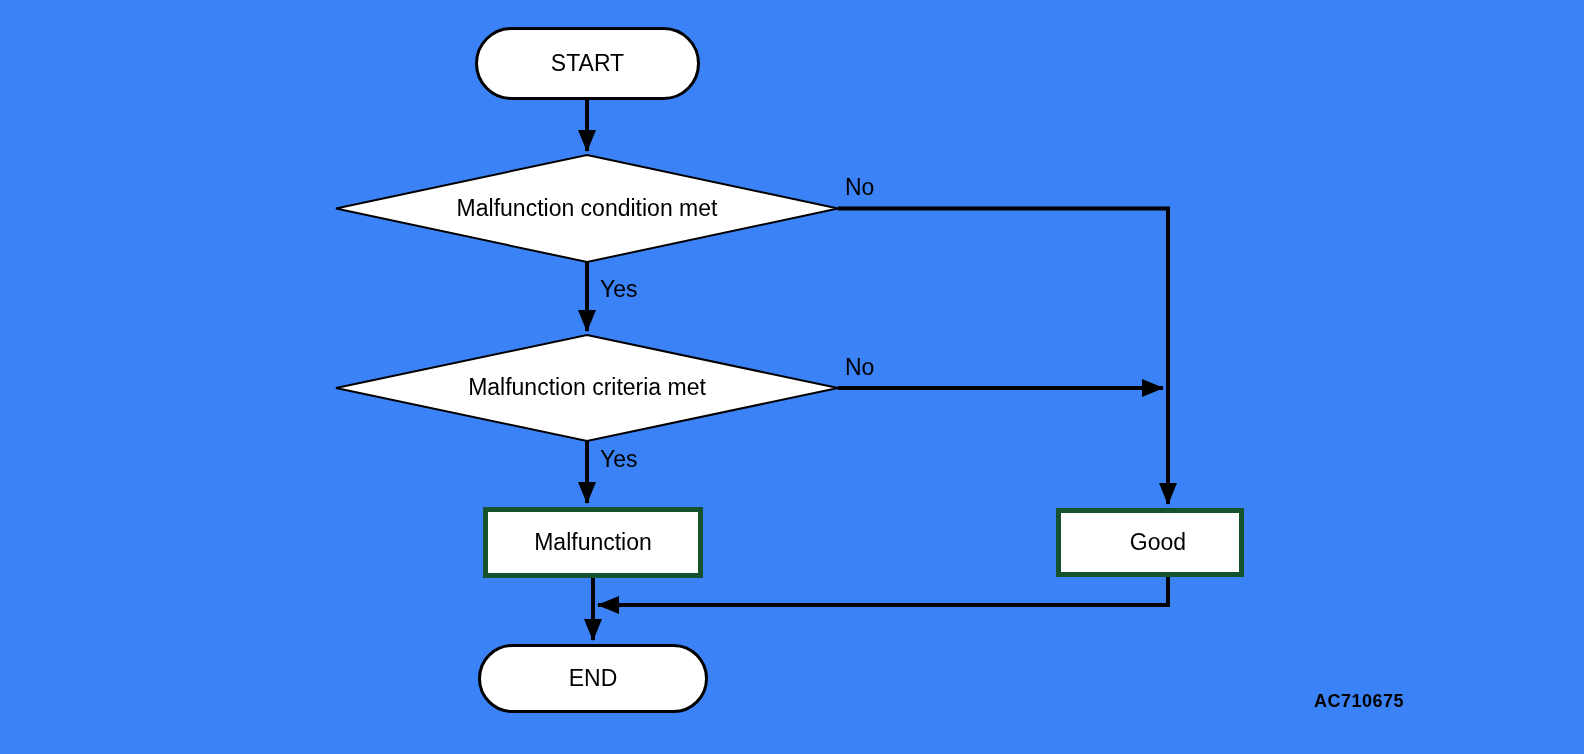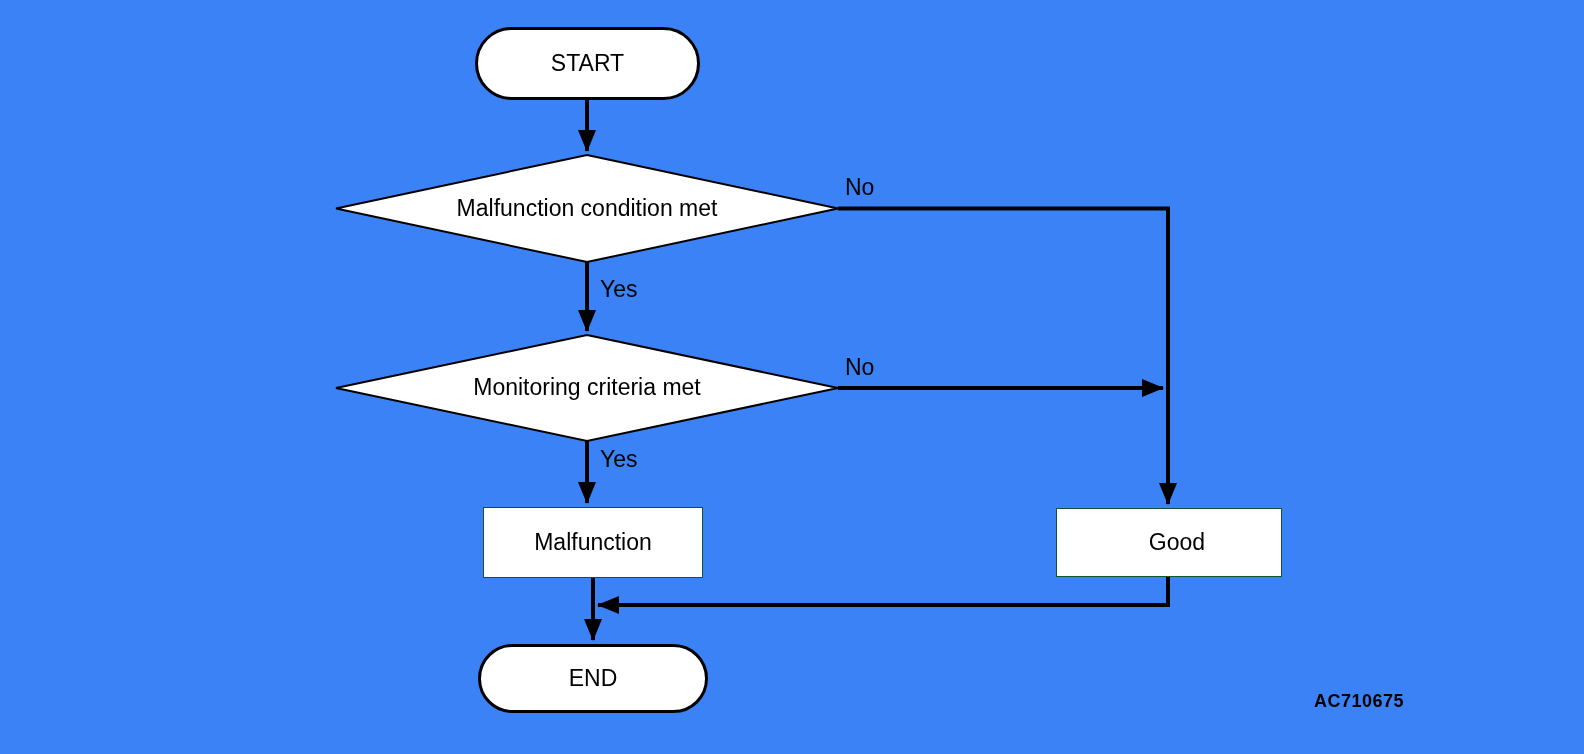--- a/index.html
+++ b/index.html
@@ -20,21 +20,21 @@
     display: flex;
     align-items: center;
     justify-content: center;
     background: #ffffff;
     color: #000000;
     font-size: 23px;
     box-sizing: border-box;
     white-space: nowrap;
   }
   .terminator { border: 3px solid #000000; border-radius: 37px; }
-  .process    { border: 1px solid #14532d; }
+  .process    { border: 5px solid #14532d; }
   .diamond-label {
     position: absolute;
     text-align: center;
     font-size: 23px;
     color: #000000;
     white-space: nowrap;
   }
   .edge-label {
     position: absolute;
     font-size: 23px;
@@ -81,31 +81,31 @@
   </svg>
 
   <div class="node terminator" style="left:475px; top:27px; width:225px; height:73px;">
     <span>START</span>
   </div>
 
   <div class="node process" style="left:483px; top:507px; width:220px; height:71px;">
     <span>Malfunction</span>
   </div>
 
-  <div class="node process" style="left:1056px; top:508px; width:226px; height:69px;padding-left:16px;">
+  <div class="node process" style="left:1056px; top:508px; width:188px; height:69px;padding-left:16px;">
     <span>Good</span>
   </div>
 
   <div class="node terminator" style="left:478px; top:644px; width:230px; height:69px;">
     <span>END</span>
   </div>
 
   <div class="diamond-label" style="left:337px; top:194px; width:500px; height:29px; line-height:29px;">Malfunction condition met</div>
 
-  <div class="diamond-label" style="left:337px; top:373px; width:500px; height:29px; line-height:29px;">Monitoring criteria met</div>
+  <div class="diamond-label" style="left:337px; top:373px; width:500px; height:29px; line-height:29px;">Malfunction criteria met</div>
 
   <div class="edge-label" style="left:845px; top:174px;">No</div>
 
   <div class="edge-label" style="left:600px; top:276px;">Yes</div>
 
   <div class="edge-label" style="left:845px; top:354px;">No</div>
 
   <div class="edge-label" style="left:600px; top:446px;">Yes</div>
 
   <div class="figure-code" style="left:1314px; top:691px;">AC710675</div>

